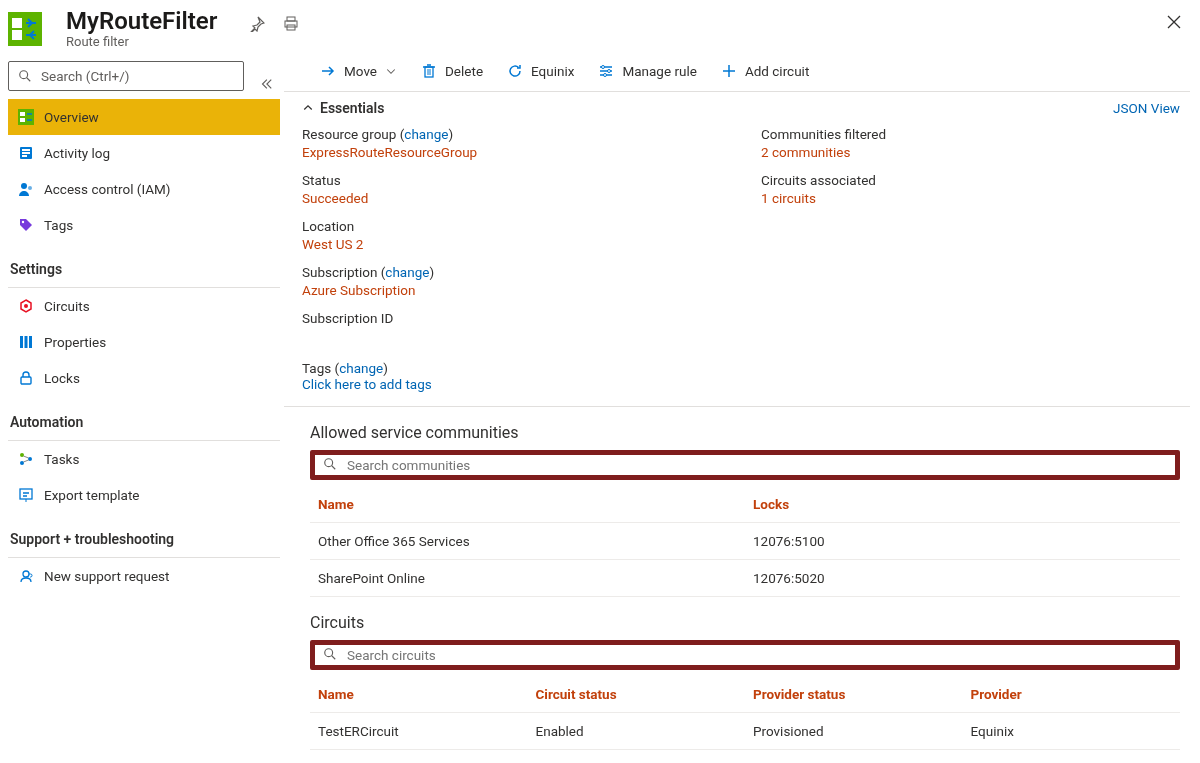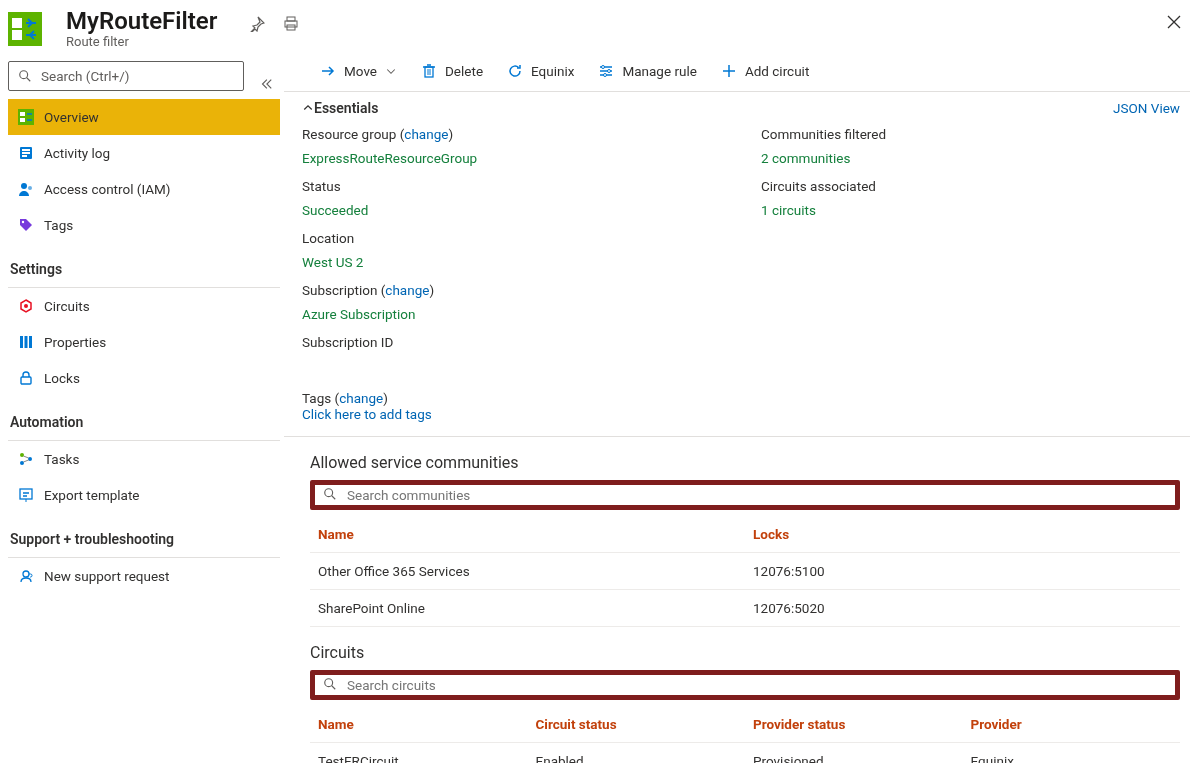--- a/index.html
+++ b/index.html
@@ -186,20 +186,21 @@
   }
   .ess-header {
     display: flex;
     align-items: center;
     justify-content: space-between;
     padding-bottom: 6px;
   }
   .ess-header-left {
     display: inline-flex;
     align-items: center;
+    gap: 6px;
     cursor: pointer;
   }
   .ess-header-left .lbl {
     font-weight: 600;
     font-size: 14px;
   }
   .json-view {
     color: #0065b3;
     font-size: 13.5px;
     cursor: pointer;
@@ -209,23 +210,23 @@
     grid-template-columns: 1fr 1fr;
     column-gap: 40px;
     row-gap: 12px;
     padding-top: 4px;
   }
   .ess-pair .k {
     color: #323130;
     font-size: 13.5px;
   }
   .ess-pair .v {
-    color: #15803d;
-    font-size: 13.5px;
-    margin-top: 8px;
+    color: #c2410c;
+    font-size: 13.5px;
+    margin-top: 2px;
   }
   .link { color: #0065b3; cursor: pointer; }
   .ess-tags {
     display: flex;
     flex-direction: column;
     grid-column: 1 / 3;
     padding-top: 20px;
   }
   .ess-tags .tags-label {}
   .section-divider {

